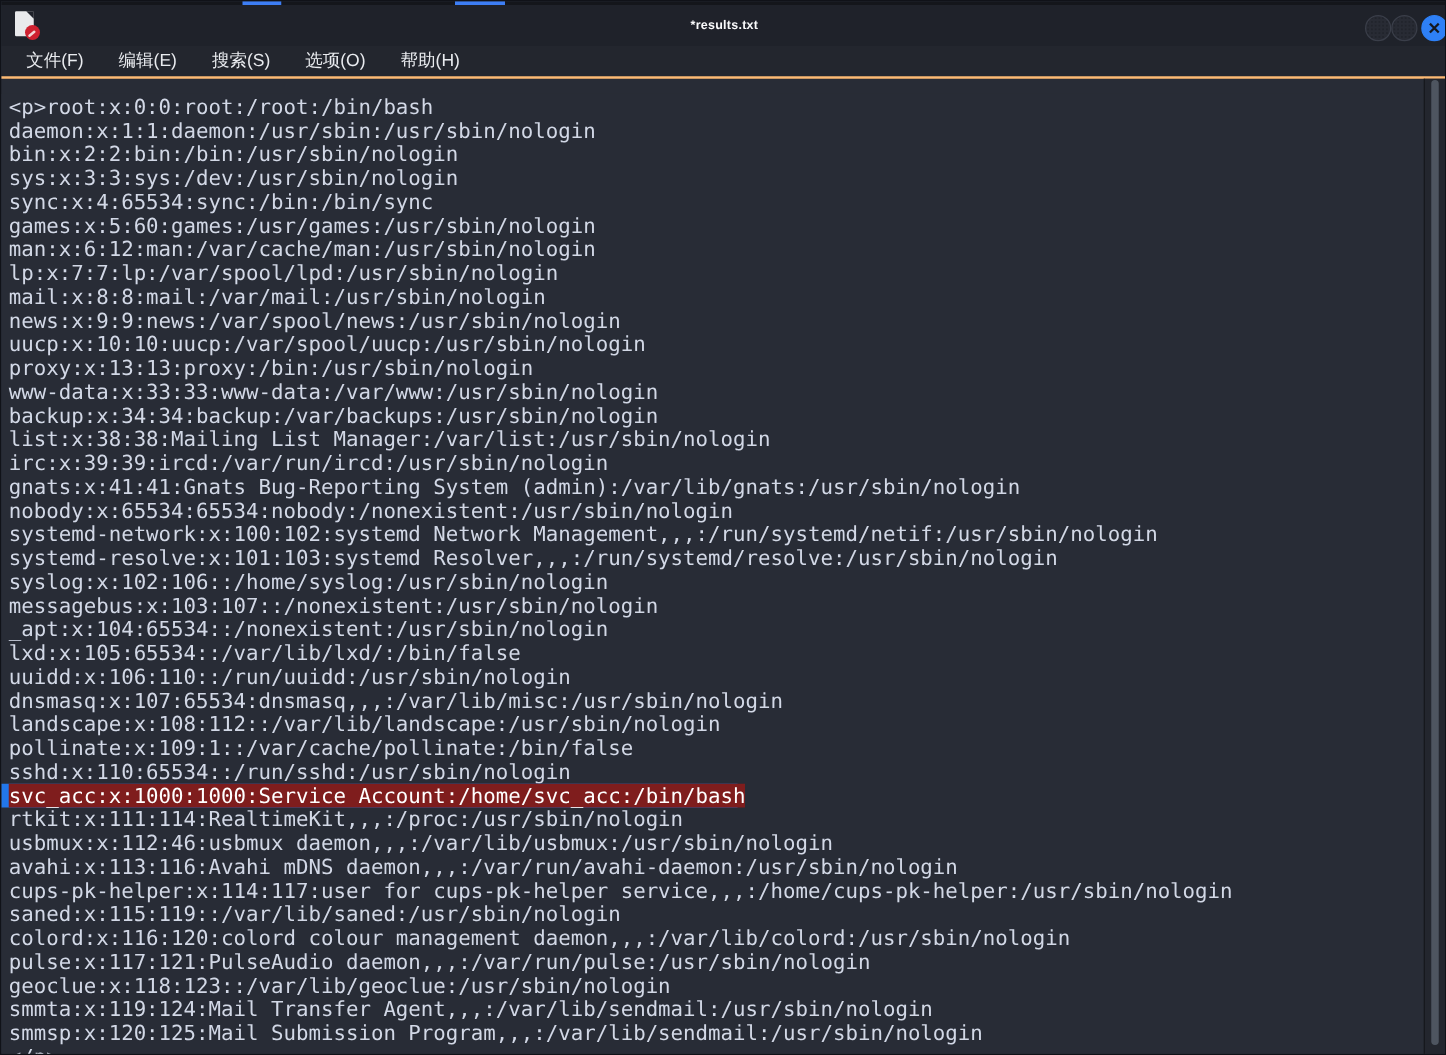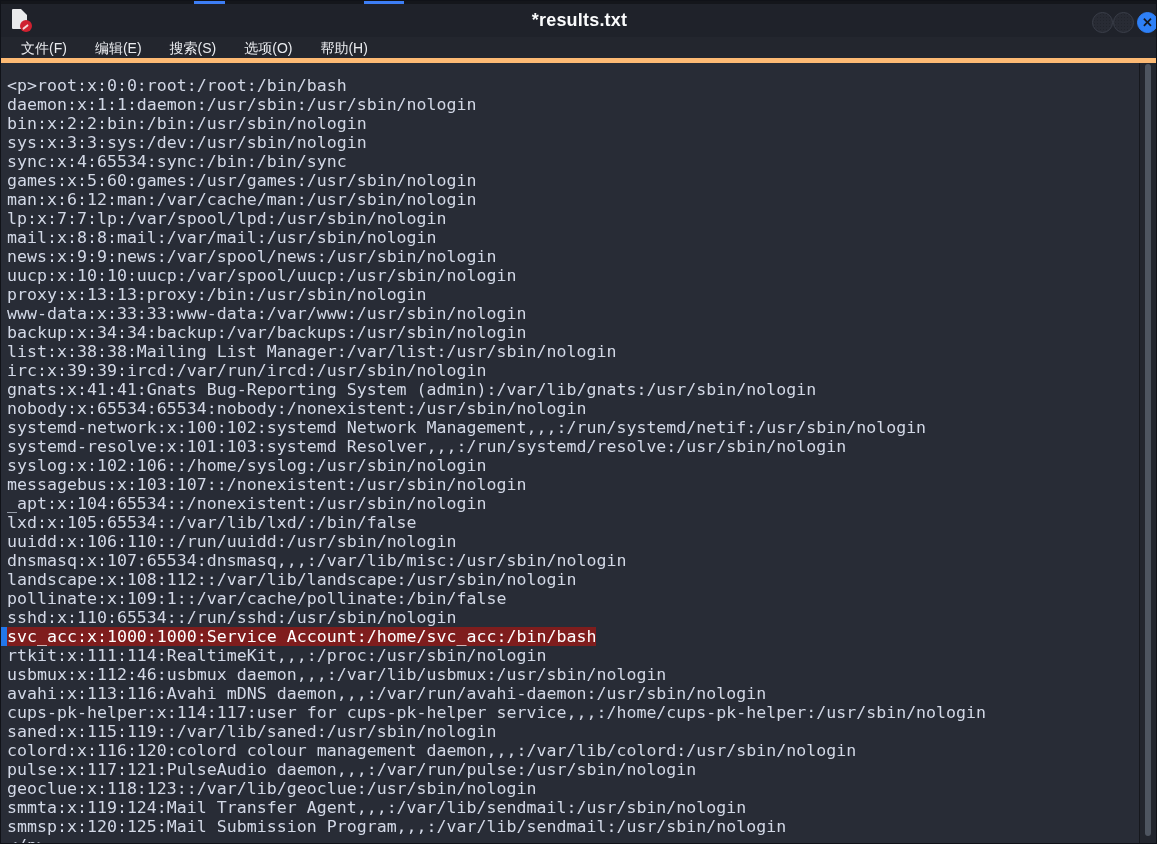--- a/index.html
+++ b/index.html
@@ -35,42 +35,42 @@
     position:absolute; right:-2px; bottom:-1px; width:12px; height:12px;
     background:#cf2130; border-radius:50%;
   }
   .app-icon .pencil {
     position:absolute; right:1px; bottom:3px; width:7px; height:2px;
     background:#f2d7d7; transform:rotate(-40deg); border-radius:1px;
   }
   .window-title {
     position:absolute; top:0; left:0; width:100%; height:33px;
     display:flex; align-items:center; justify-content:center;
-    color:#fafbfc; font-size:18px; font-weight:700; letter-spacing:.2px;
+    color:#fafbfc; font-size:10px; font-weight:700; letter-spacing:.2px;
   }
   .win-btn {
     position:absolute; top:8px; width:21px; height:21px; border-radius:50%;
     border:1px solid #3a3e49; background:#282b34; cursor:pointer;
     background-image:radial-gradient(#21242c 1px, transparent 1px);
     background-size:3px 3px;
   }
   .win-btn.minimize { left:1091px; }
   .win-btn.maximize { left:1112px; }
   .win-btn.close {
     left:1136px; background:#2e80f7; border:1px solid #2e80f7;
     background-image:none;
     display:flex; align-items:center; justify-content:center;
     color:#14171f; font-size:13px; font-weight:700; line-height:1;
   }
 
   
   .menubar {
     position:absolute; top:36px; left:0; width:1157px; height:26px;
-    background:#23262e; border-bottom:5px solid #fdba74;
-    display:flex; align-items:flex-start; padding-left:12px;
+    background:#23262e; border-bottom:2px solid #fdba74;
+    display:flex; align-items:flex-end; padding-left:12px;
   }
   .menu-item {
     color:#e9ebef; font-size:14px; padding:3px 8px; margin-right:12px;
     border-radius:2px; cursor:default; white-space:nowrap;
   }
 
   
   .editor {
     position:absolute; top:74px; left:0; width:1140px; height:782px;
     background:#282c36; overflow:hidden;

